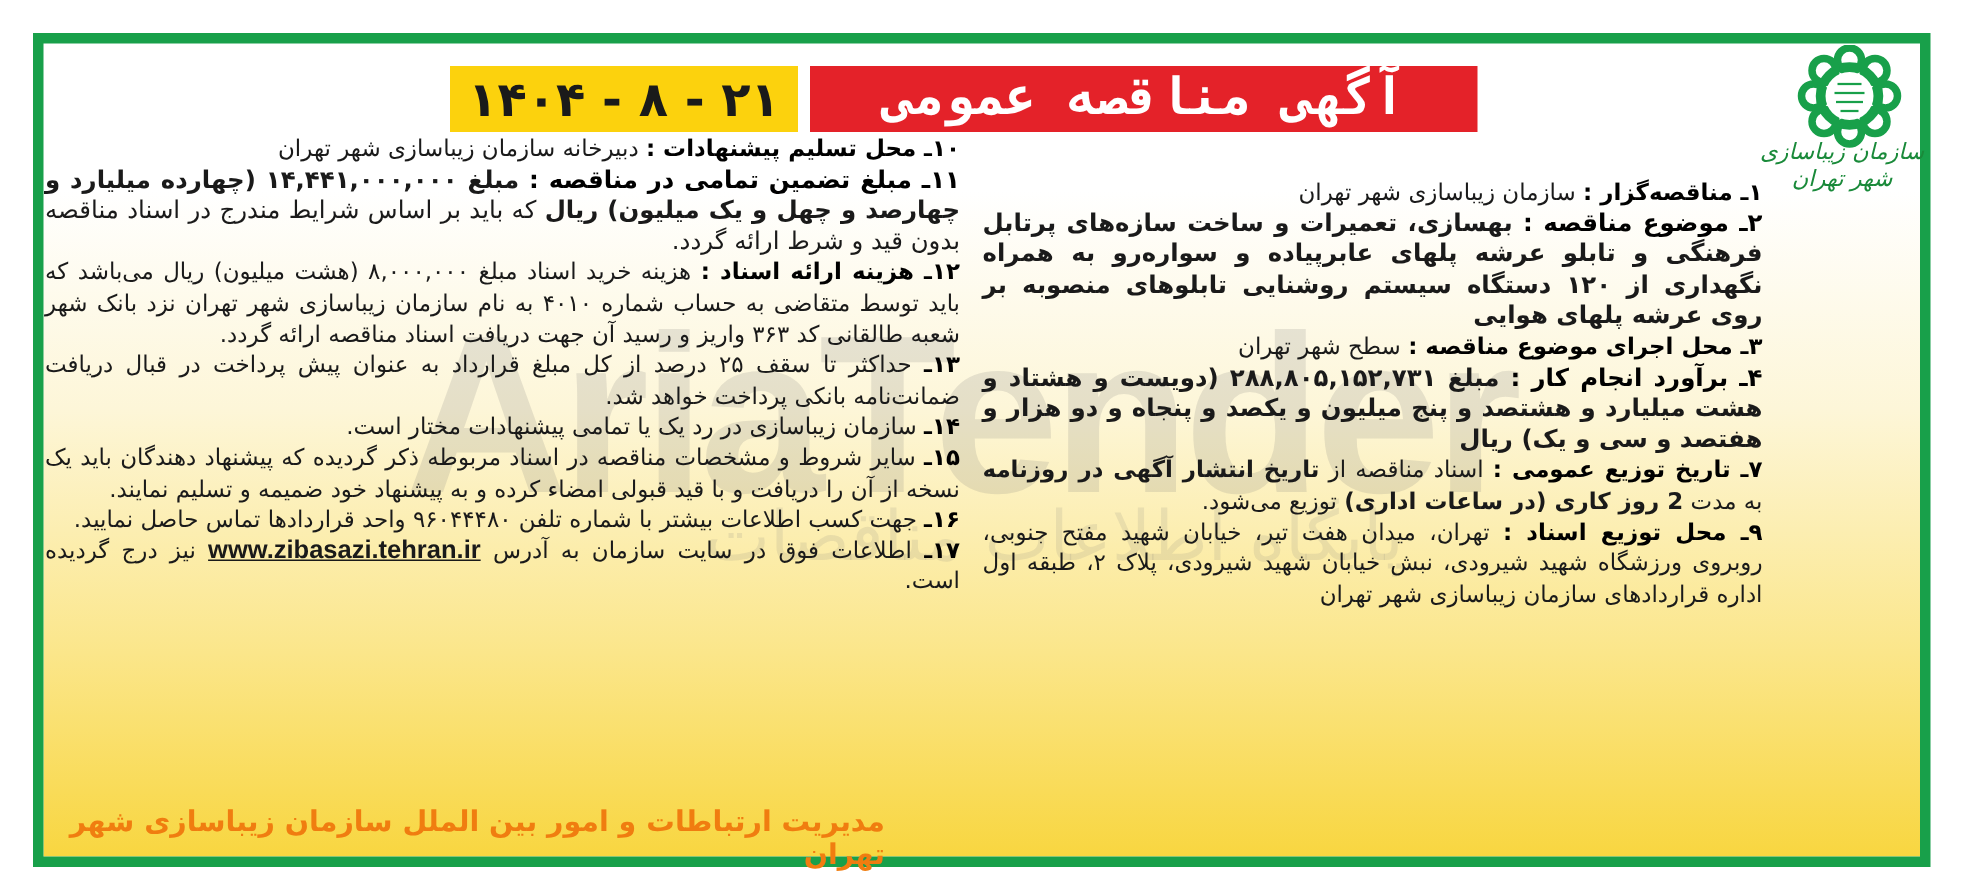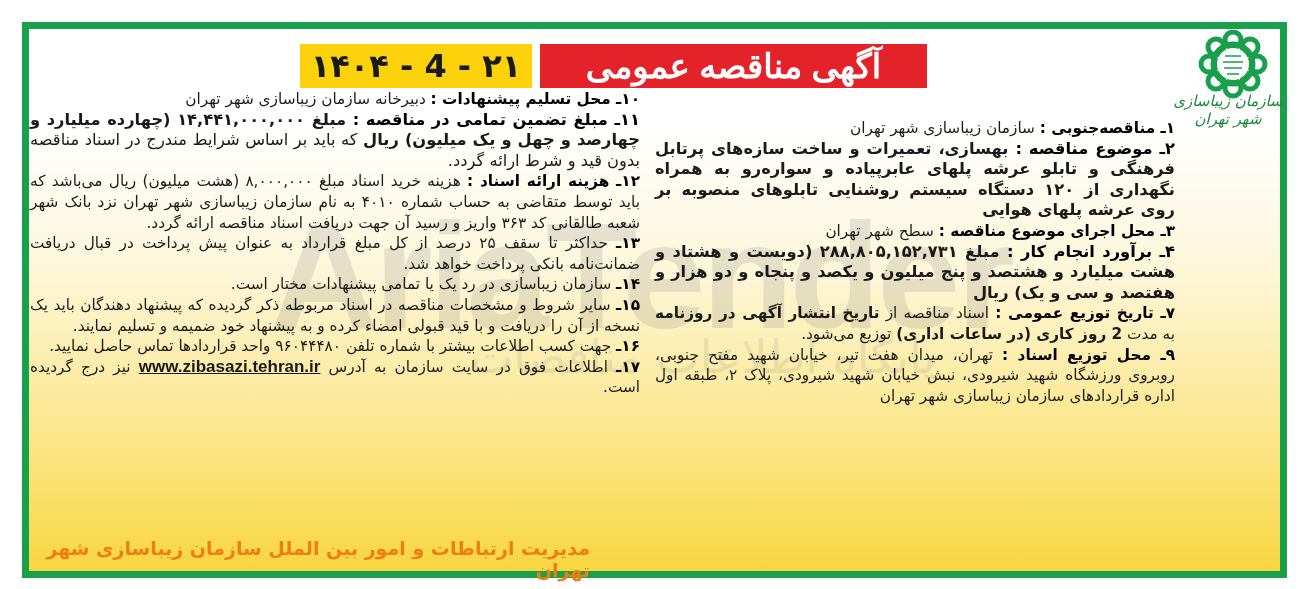--- a/index.html
+++ b/index.html
@@ -8,23 +8,23 @@
   .frame { position:absolute; left:22px; top:22px; width:1251px; height:542px;
            border:7px solid #18a04a;
            background:linear-gradient(to bottom, #ffffff 0%, #ffffff 18%, #fdf6d8 45%, #fbe68a 75%, #f8d640 100%); }
   .watermark { position:absolute; left:270px; top:190px; font-size:150px; font-weight:bold; color:rgba(120,120,120,0.18);
                font-family:"Liberation Sans", sans-serif; letter-spacing:-4px; pointer-events:none; }
   .watermark-sub { position:absolute; left:470px; top:330px; font-size:46px; color:rgba(120,120,120,0.14);
                font-family:"DejaVu Sans", sans-serif; pointer-events:none; direction:rtl; }
   .date-box { position:absolute; left:300px; top:44px; width:232px; height:44px; background:#fcd20d;
               display:flex; align-items:center; justify-content:center; font-size:32px; font-weight:bold; color:#1a1a1a;
               font-family:"DejaVu Sans", sans-serif; direction:rtl; letter-spacing:2px; }
-  .title-box { position:absolute; left:540px; top:44px; width:387px; height:44px; background:#e42229;
+  .title-box { position:absolute; left:540px; top:44px; width:445px; height:44px; background:#e42229;
                display:flex; align-items:center; justify-content:center; font-size:34px; font-weight:bold; color:#ffffff;
-               font-family:Liberation Sans, sans-serif; direction:rtl; }
+               font-family:Liberation Mono, monospace; direction:rtl; }
   .logo { position:absolute; left:1178px; top:30px; width:110px; height:92px; }
   .logo-text { position:absolute; left:1168px; top:92px; width:120px; text-align:center; font-size:15px; color:#1a8a3a;
                font-style:italic; font-family:"DejaVu Serif", serif; direction:rtl; }
   .col { position:absolute; direction:rtl; text-align:justify; color:#1a1a1a;
          font-family:"DejaVu Sans", sans-serif; font-size:15.3px; line-height:20.6px; }
   .col-right { left:655px; top:118px; width:520px; }
   .col-left { left:30px; top:89px; width:610px; }
   .col p { margin:0; }
   .lbl { color:#000000; font-weight:bold; }
   .b { font-weight:bold; }
@@ -36,21 +36,21 @@
   .bigline { font-size:16.3px; }
 </style>
 </head>
 <body>
 
 <div class="frame"></div>
 
 <div class="watermark">AriaTender</div>
 <div class="watermark-sub">پایگاه اطلاعات مناقصات</div>
 
-<div class="date-box">۲۱ - 4 - ۱۴۰۴</div>
+<div class="date-box">۲۱ - ۸ - ۱۴۰۴</div>
 <div class="title-box">آگهی مناقصه عمومی</div>
 
 <svg class="logo" viewBox="0 0 110 92">
   <g fill="none" stroke="#18a04a" stroke-width="5">
     <circle cx="55" cy="34" r="20"></circle>
     <circle cx="55" cy="10" r="8"></circle>
     <circle cx="55" cy="58" r="8"></circle>
     <circle cx="31" cy="34" r="8"></circle>
     <circle cx="79" cy="34" r="8"></circle>
     <circle cx="38" cy="17" r="8"></circle>
@@ -63,21 +63,21 @@
     <line x1="47" y1="26" x2="63" y2="26"></line>
     <line x1="45" y1="32" x2="65" y2="32"></line>
     <line x1="46" y1="38" x2="64" y2="38"></line>
     <line x1="49" y1="44" x2="61" y2="44"></line>
   </g>
 </svg>
 <div class="logo-text">سازمان زیباسازی شهر تهران</div>
 
 <div class="col col-right">
   <p>
-    <span class="lbl">۱ـ مناقصه‌جنوبی :</span><span> سازمان زیباسازی شهر تهران</span>
+    <span class="lbl">۱ـ مناقصه‌گزار :</span><span> سازمان زیباسازی شهر تهران</span>
   </p>
   <p class="bigline">
     <span class="lbl">۲ـ موضوع مناقصه :</span><span class="b"> بهسازی، تعمیرات و ساخت سازه‌های پرتابل فرهنگی و تابلو عرشه پلهای عابرپیاده و سواره‌رو به همراه نگهداری از ۱۲۰ دستگاه سیستم روشنایی تابلوهای منصوبه بر روی عرشه پلهای هوایی</span>
   </p>
   <p>
     <span class="lbl">۳ـ محل اجرای موضوع مناقصه :</span><span> سطح شهر تهران</span>
   </p>
   <p class="bigline">
     <span class="lbl">۴ـ برآورد انجام کار :</span><span class="b"> مبلغ ۲۸۸,۸۰۵,۱۵۲,۷۳۱ (دویست و هشتاد و هشت میلیارد و هشتصد و پنج میلیون و یکصد و پنجاه و دو هزار و هفتصد و سی و یک) ریال</span>
   </p>

